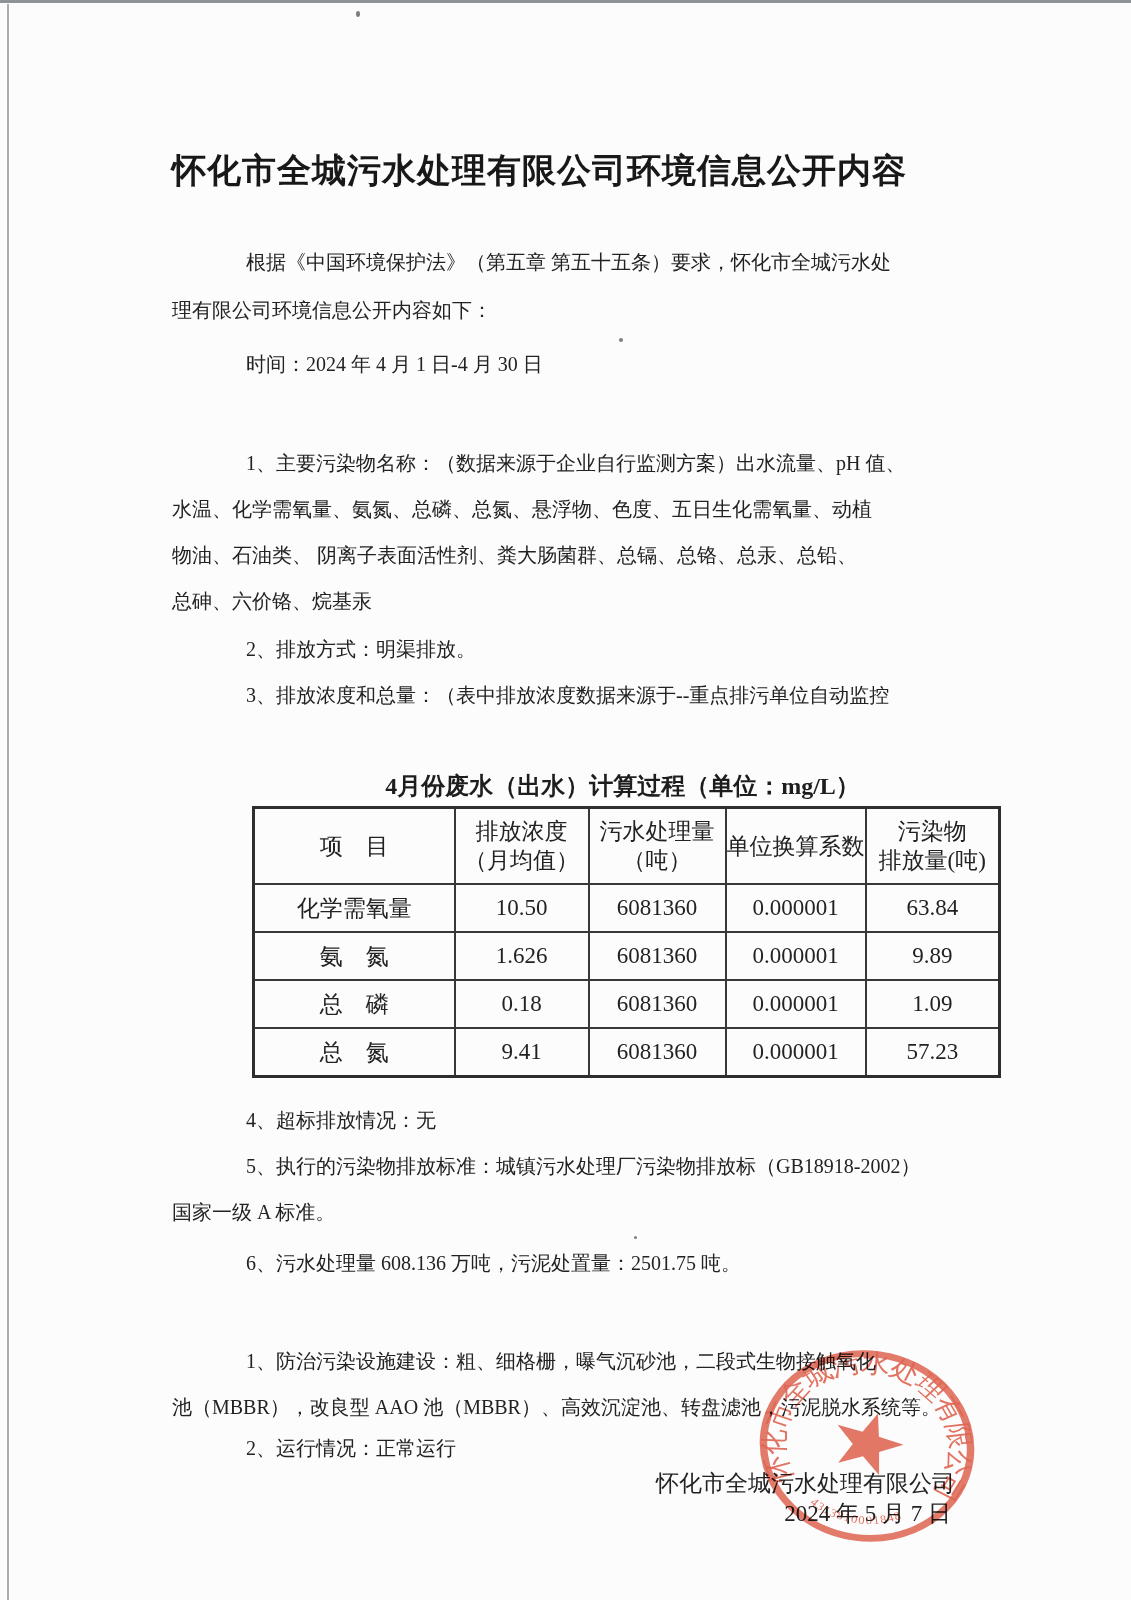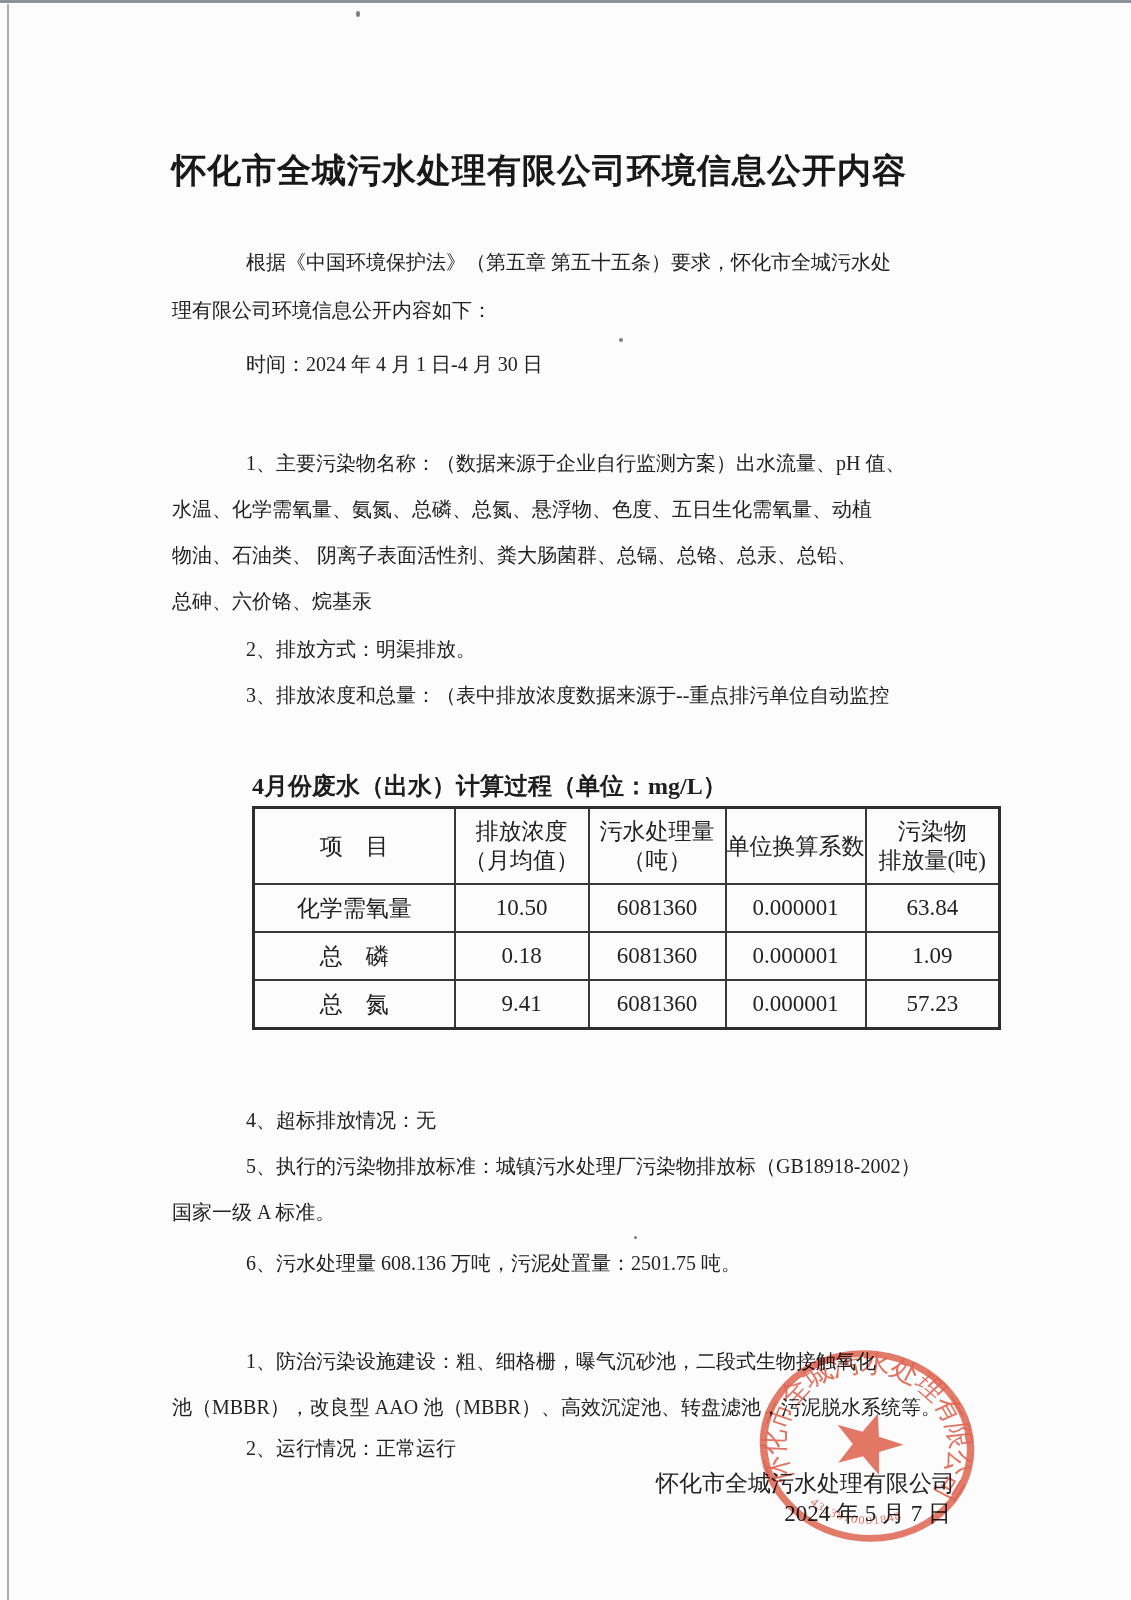--- a/index.html
+++ b/index.html
@@ -23,21 +23,21 @@
     font-size:34px;font-weight:bold;text-align:left;letter-spacing:1px;
     white-space:nowrap;color:#181818;
   }
   .line{
     position:absolute;left:172px;width:786px;
     font-size:20px;line-height:30px;white-space:nowrap;color:#222;
   }
   .indent{padding-left:74px;}
   .tcap{
     position:absolute;left:252px;top:770px;width:741px;
-    font-size:24px;font-weight:bold;white-space:nowrap;color:#1d1d1d;
+    text-align:center;font-size:24px;font-weight:bold;white-space:nowrap;color:#1d1d1d;
   }
   table.calc{
     position:absolute;left:252px;top:806px;
     border-collapse:collapse;table-layout:fixed;
     border:3px solid #2e2e2e;
   }
   table.calc td{
     border:2px solid #383838;text-align:center;vertical-align:middle;
     font-size:23px;color:#222;white-space:nowrap;padding:0;
   }
@@ -111,20 +111,27 @@
           </td>
     </tr>
     <tr class="datarow">
       <td>化学需氧量</td>
       <td>10.50</td>
       <td>6081360</td>
       <td>0.000001</td>
       <td>63.84</td>
     </tr>
     <tr class="datarow">
+      <td>氨　氮</td>
+      <td>1.626</td>
+      <td>6081360</td>
+      <td>0.000001</td>
+      <td>9.89</td>
+    </tr>
+    <tr class="datarow">
       <td>总　磷</td>
       <td>0.18</td>
       <td>6081360</td>
       <td>0.000001</td>
       <td>1.09</td>
     </tr>
     <tr class="datarow">
       <td>总　氮</td>
       <td>9.41</td>
       <td>6081360</td>

